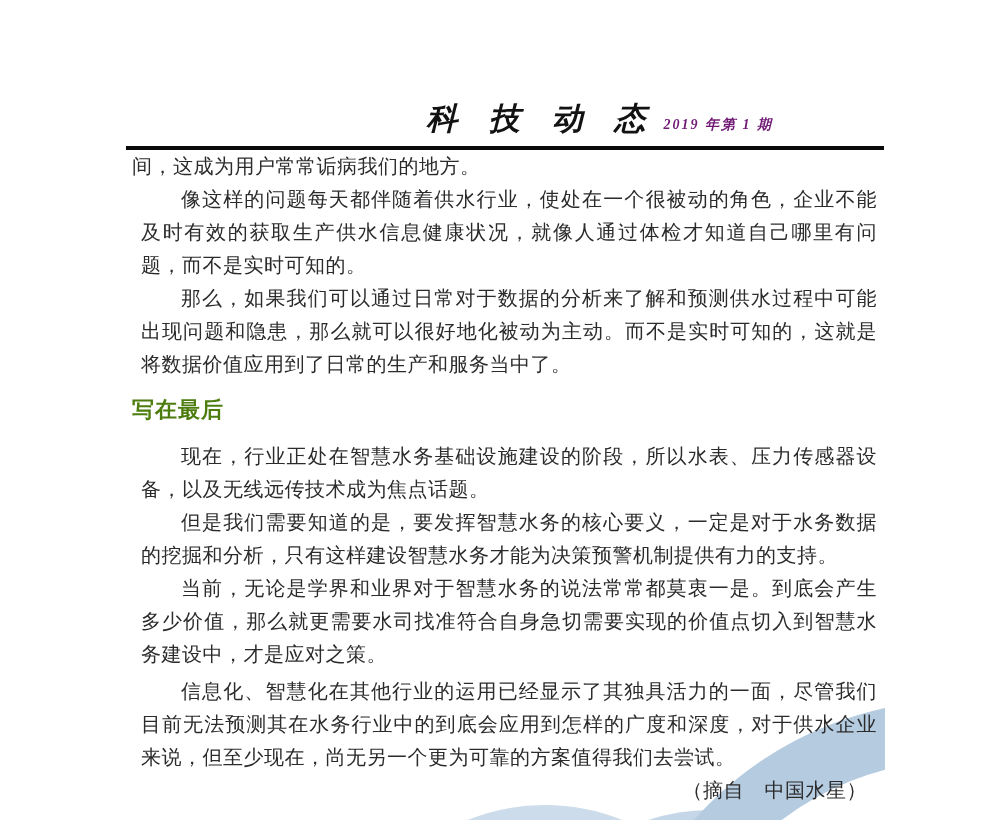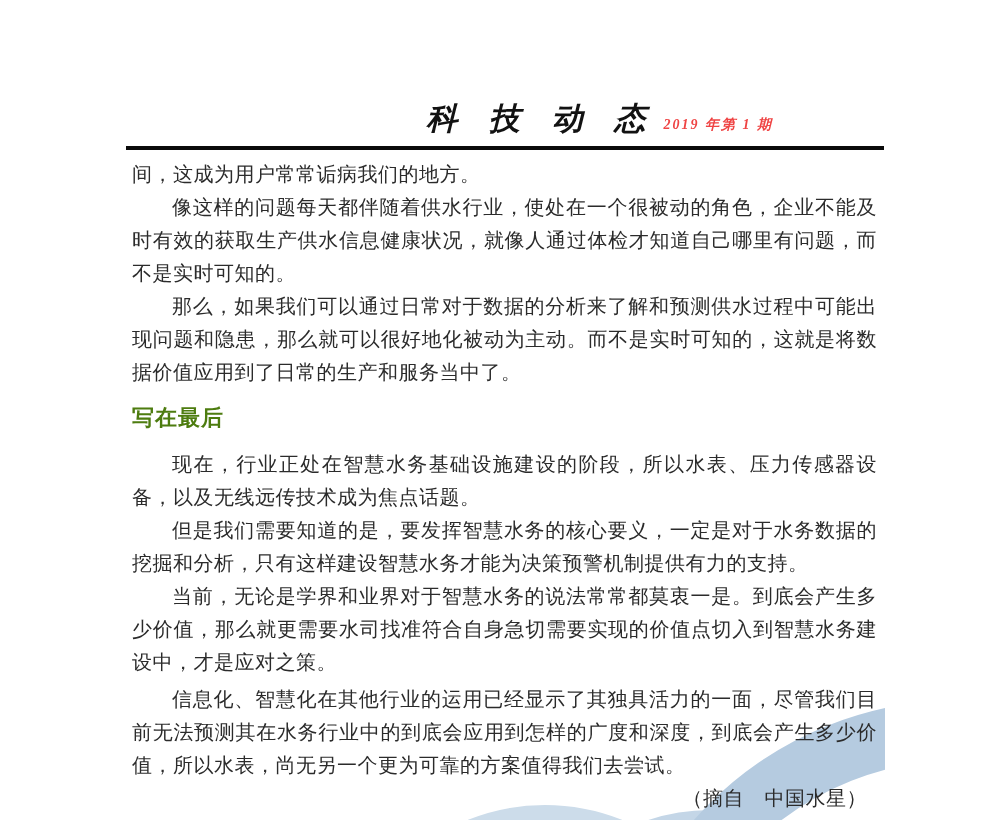--- a/index.html
+++ b/index.html
@@ -33,49 +33,50 @@
     font-style: italic;
     letter-spacing: 12px;
     color: #121212;
   }
   .mast-issue {
     font-size: 14px;
     font-weight: bold;
     font-style: italic;
     letter-spacing: 2px;
     margin-left: 6px;
-    color: #ef4444;
+    color: #701a75;
   }
   .mast-rule {
     position: absolute;
     left: 126px;
     top: 146px;
     width: 758px;
     height: 4px;
     background: #0a0a0a;
     z-index: 3;
   }
 
   
   .article {
     position: absolute;
     left: 132px;
-    top: 158px;
+    top: 150px;
     width: 745px;
     z-index: 2;
     font-size: 20px;
     line-height: 33px;
     letter-spacing: 0.5px;
     text-align: justify;
   }
   .article p {
     margin: 0;
   }
   .article p.indent {
     text-indent: 2em;
+    margin-left: 9px;
   }
   .section-heading {
     margin: 12px 0 14px 0;
     font-size: 22px;
     font-weight: bold;
     line-height: 33px;
     letter-spacing: 1px;
     color: #4d7c0f;
   }
   .para-last {
@@ -142,18 +143,18 @@
   <main class="article">
     <p>间，这成为用户常常诟病我们的地方。</p>
     <p class="indent">像这样的问题每天都伴随着供水行业，使处在一个很被动的角色，企业不能及时有效的获取生产供水信息健康状况，就像人通过体检才知道自己哪里有问题，而不是实时可知的。</p>
     <p class="indent">那么，如果我们可以通过日常对于数据的分析来了解和预测供水过程中可能出现问题和隐患，那么就可以很好地化被动为主动。而不是实时可知的，这就是将数据价值应用到了日常的生产和服务当中了。</p>
 
     <h2 class="section-heading">写在最后</h2>
 
     <p class="indent">现在，行业正处在智慧水务基础设施建设的阶段，所以水表、压力传感器设备，以及无线远传技术成为焦点话题。</p>
     <p class="indent">但是我们需要知道的是，要发挥智慧水务的核心要义，一定是对于水务数据的挖掘和分析，只有这样建设智慧水务才能为决策预警机制提供有力的支持。</p>
     <p class="indent">当前，无论是学界和业界对于智慧水务的说法常常都莫衷一是。到底会产生多少价值，那么就更需要水司找准符合自身急切需要实现的价值点切入到智慧水务建设中，才是应对之策。</p>
-    <p class="indent para-last">信息化、智慧化在其他行业的运用已经显示了其独具活力的一面，尽管我们目前无法预测其在水务行业中的到底会应用到怎样的广度和深度，到底会产生多少价值，所以水表，尚无另一个更为可靠的方案值得我们去尝试。</p>
+    <p class="indent para-last">信息化、智慧化在其他行业的运用已经显示了其独具活力的一面，尽管我们目前无法预测其在水务行业中的到底会应用到怎样的广度和深度，对于供水企业来说，但至少现在，尚无另一个更为可靠的方案值得我们去尝试。</p>
 
     <p class="attribution">（摘自　中国水星）</p>
   </main>
 
 </div>
 
 </body></html>

